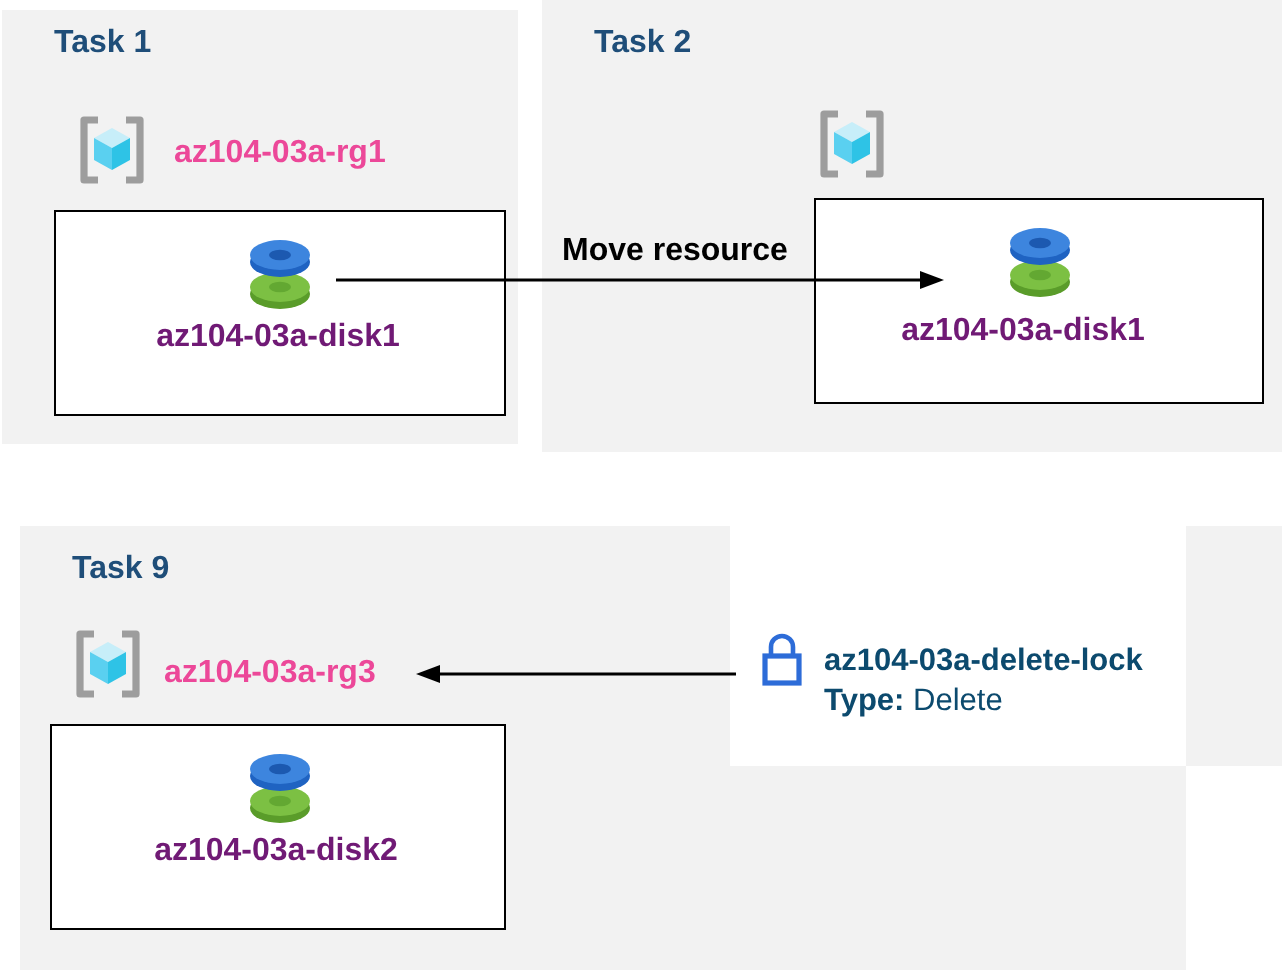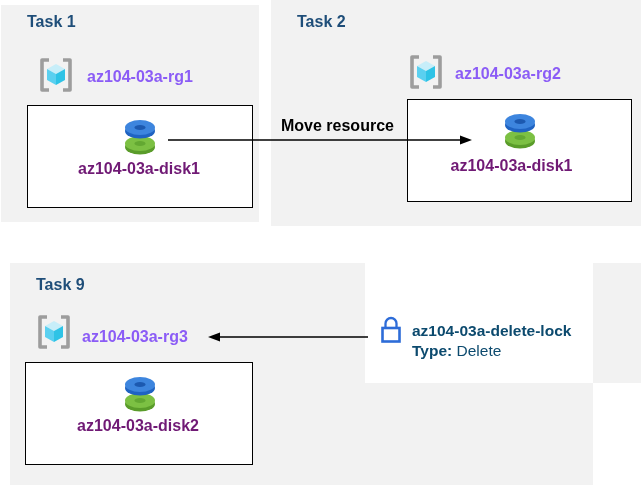--- a/index.html
+++ b/index.html
@@ -5,21 +5,21 @@
   html,body { margin:0; padding:0; background:#ffffff; }
   .canvas {
     position:relative; width:641px; height:487px; overflow:hidden;
     font-family:Liberation Sans, sans-serif; background:#ffffff;
   }
   .panel { position:absolute; background:#f2f2f2; z-index:0; }
   .white-overlay { position:absolute; background:#ffffff; z-index:1; }
   .gray-patch { position:absolute; background:#f2f2f2; z-index:1; }
   .heading { position:absolute; z-index:4; font-weight:bold; font-size:16px; color:#1f4e79; white-space:nowrap; }
   .rg-icon { position:absolute; z-index:4; width:40px; height:38px; }
-  .rg-label { position:absolute; z-index:4; font-weight:bold; font-size:16px; color:#8b5cf6; white-space:nowrap; }
+  .rg-label { position:absolute; z-index:4; font-weight:bold; font-size:16px; color:#ec4899; white-space:nowrap; }
   .inner-box { position:absolute; z-index:2; background:#ffffff; border:1.5px solid #000; }
   .disk-icon { position:absolute; z-index:4; width:42px; height:40px; }
   .disk-label { position:absolute; z-index:4; font-weight:bold; font-size:16px; color:#701a75; text-align:center; white-space:nowrap; }
   .move-label { position:absolute; z-index:4; font-weight:bold; font-size:16px; color:#000; white-space:nowrap; }
   .arrows { position:absolute; left:0; top:0; z-index:3; pointer-events:none; }
   .lock-box { position:absolute; z-index:4; background:#ffffff; display:flex; align-items:center; justify-content:center; }
   .lock-text { position:absolute; z-index:4; font-size:15.5px; color:#0c4a6e; white-space:nowrap; }
   .lock-name { font-weight:bold; }
   .type-label { font-weight:bold; }
 </style>
@@ -47,21 +47,20 @@
   </svg>
   <div class="rg-label" style="left:87px; top:68px;">az104-03a-rg1</div>
 
   <svg class="rg-icon" style="left:406px; top:53px;" viewBox="0 0 40 38">
     <polyline points="13,4 6,4 6,34 13,34" fill="none" stroke="#9d9d9d" stroke-width="3.6" stroke-linejoin="round"></polyline>
     <polyline points="27,4 34,4 34,34 27,34" fill="none" stroke="#9d9d9d" stroke-width="3.6" stroke-linejoin="round"></polyline>
     <polygon points="20,8 29,13 20,18 11,13" fill="#c7eef9"></polygon>
     <polygon points="11,13 20,18 20,29 11,24" fill="#5ad0f0"></polygon>
     <polygon points="29,13 20,18 20,29 29,24" fill="#2ec3e6"></polygon>
   </svg>
-  <div class="rg-label" style="left:455px; top:65px;">az104-03a-rg2</div>
 
   <svg class="rg-icon" style="left:34px; top:313px;" viewBox="0 0 40 38">
     <polyline points="13,4 6,4 6,34 13,34" fill="none" stroke="#9d9d9d" stroke-width="3.6" stroke-linejoin="round"></polyline>
     <polyline points="27,4 34,4 34,34 27,34" fill="none" stroke="#9d9d9d" stroke-width="3.6" stroke-linejoin="round"></polyline>
     <polygon points="20,8 29,13 20,18 11,13" fill="#c7eef9"></polygon>
     <polygon points="11,13 20,18 20,29 11,24" fill="#5ad0f0"></polygon>
     <polygon points="29,13 20,18 20,29 29,24" fill="#2ec3e6"></polygon>
   </svg>
   <div class="rg-label" style="left:82px; top:328px;">az104-03a-rg3</div>
 

